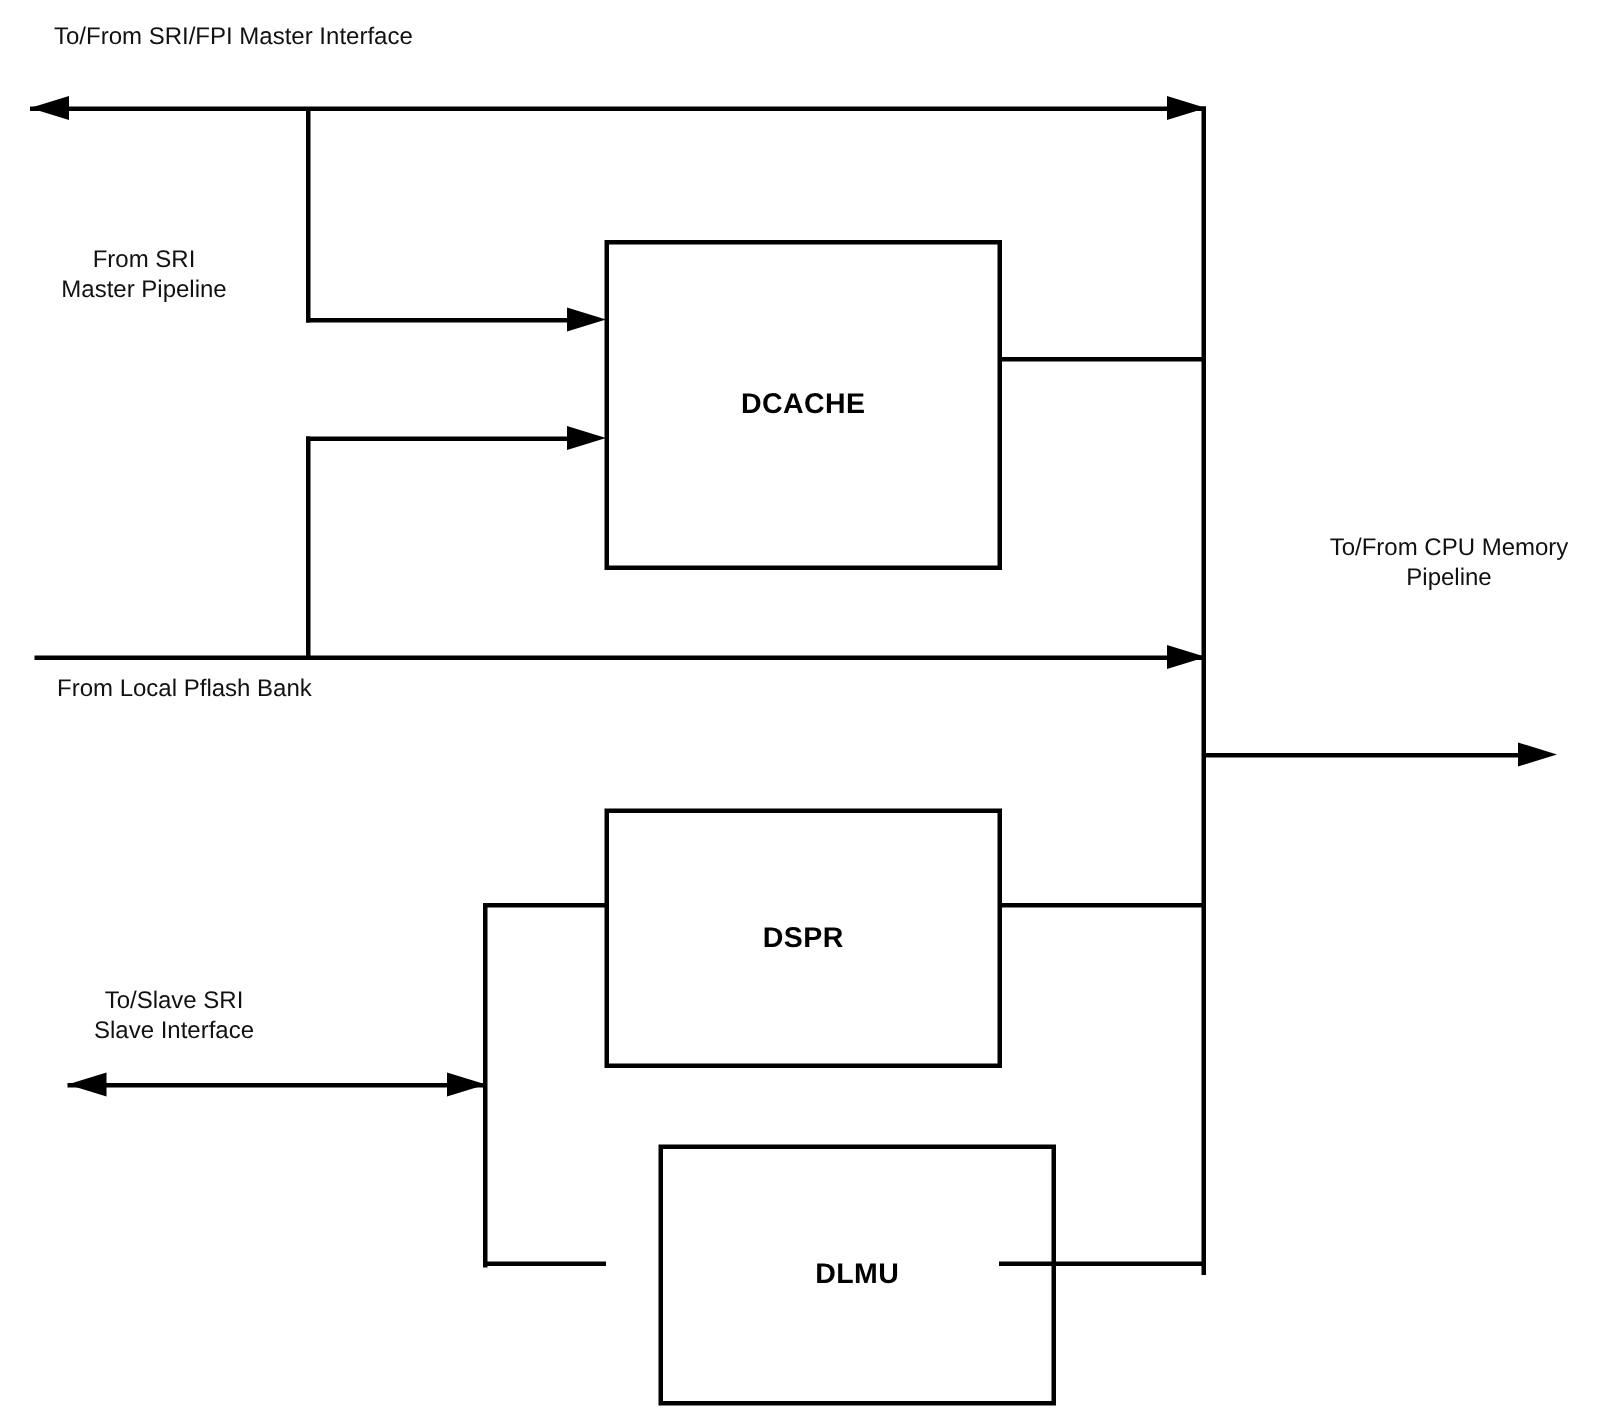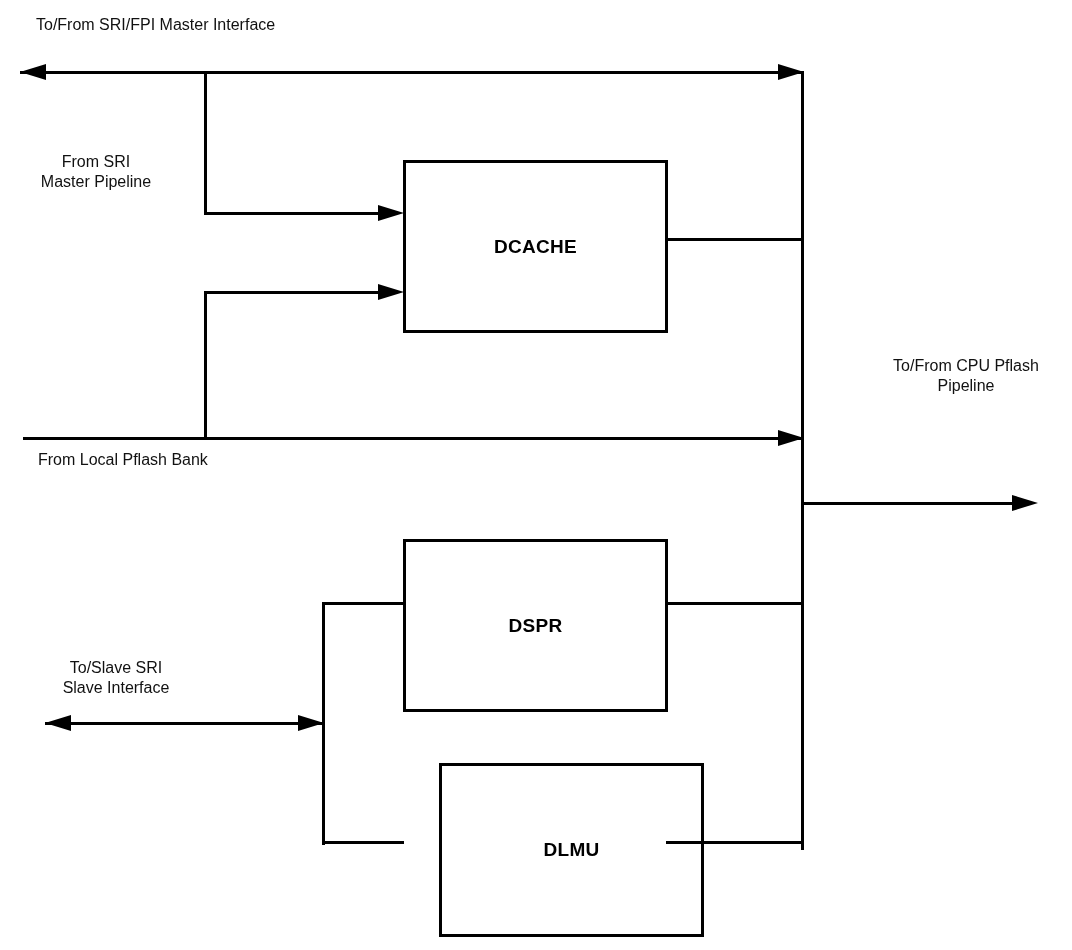--- a/index.html
+++ b/index.html
@@ -53,38 +53,38 @@
   .ah.right { border-left: 26px solid #000000; }
   .ah.left  { border-right: 26px solid #000000; }
 </style>
 </head>
 <body>
 
 <div id="canvas">
 
   <div class="lbl" style="left:36px; top:15px;">To/From SRI/FPI Master Interface</div>
 
-  <div class="lbl center" style="left:18px; top:152px; width:156px;">
+  <div class="lbl center" style="left:18px; top:164px; width:156px;">
     <div>From SRI</div>
     <div>Master Pipeline</div>
   </div>
 
   <div class="lbl" style="left:38px; top:450px;text-align:right;">From Local Pflash Bank</div>
 
   <div class="lbl center" style="left:866px; top:356px; width:200px;">
-    <div>To/From CPU Pflash</div>
+    <div>To/From CPU Memory</div>
     <div>Pipeline</div>
   </div>
 
   <div class="lbl center" style="left:38px; top:658px; width:156px;">
     <div>To/Slave SRI</div>
     <div>Slave Interface</div>
   </div>
 
-  <div class="box" style="left:403px; top:160px; width:265px; height:173px;">
+  <div class="box" style="left:403px; top:160px; width:265px; height:220px;">
     <span class="box-label">DCACHE</span>
   </div>
 
   <div class="box" style="left:403px; top:539px; width:265px; height:173px;">
     <span class="box-label">DSPR</span>
   </div>
 
   <div class="box" style="left:403px; top:763px; width:265px; height:174px;margin-left:36px;">
     <span class="box-label">DLMU</span>
   </div>

